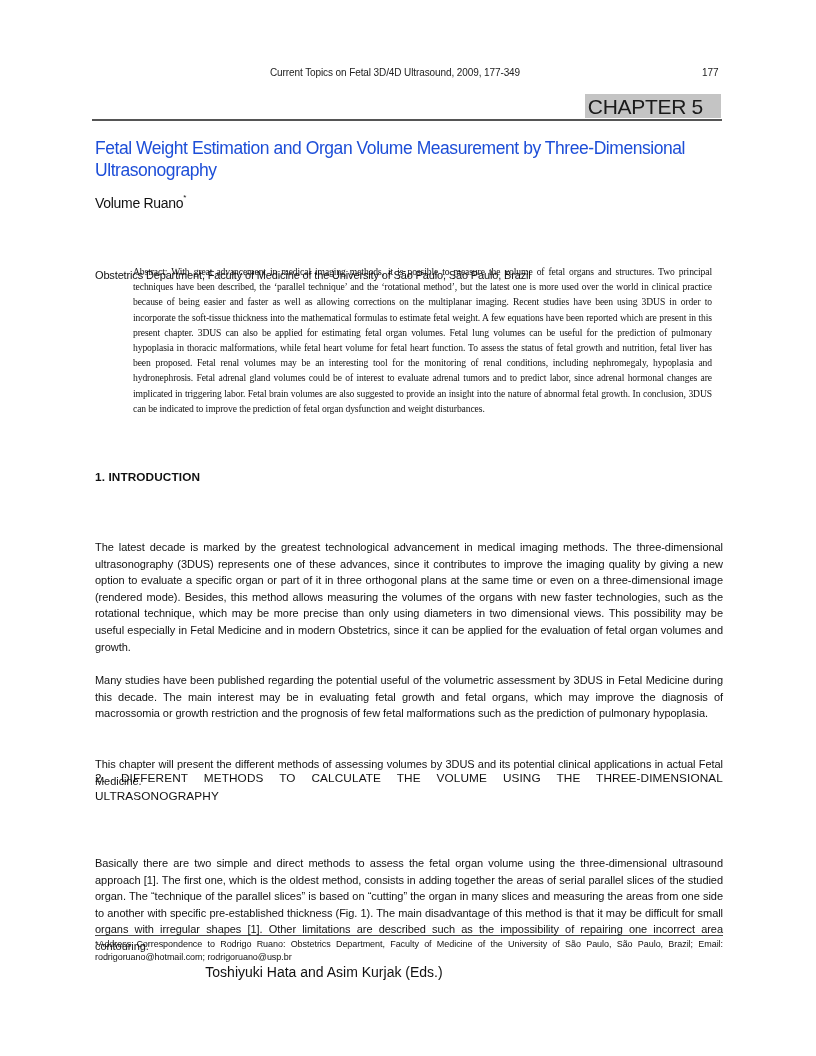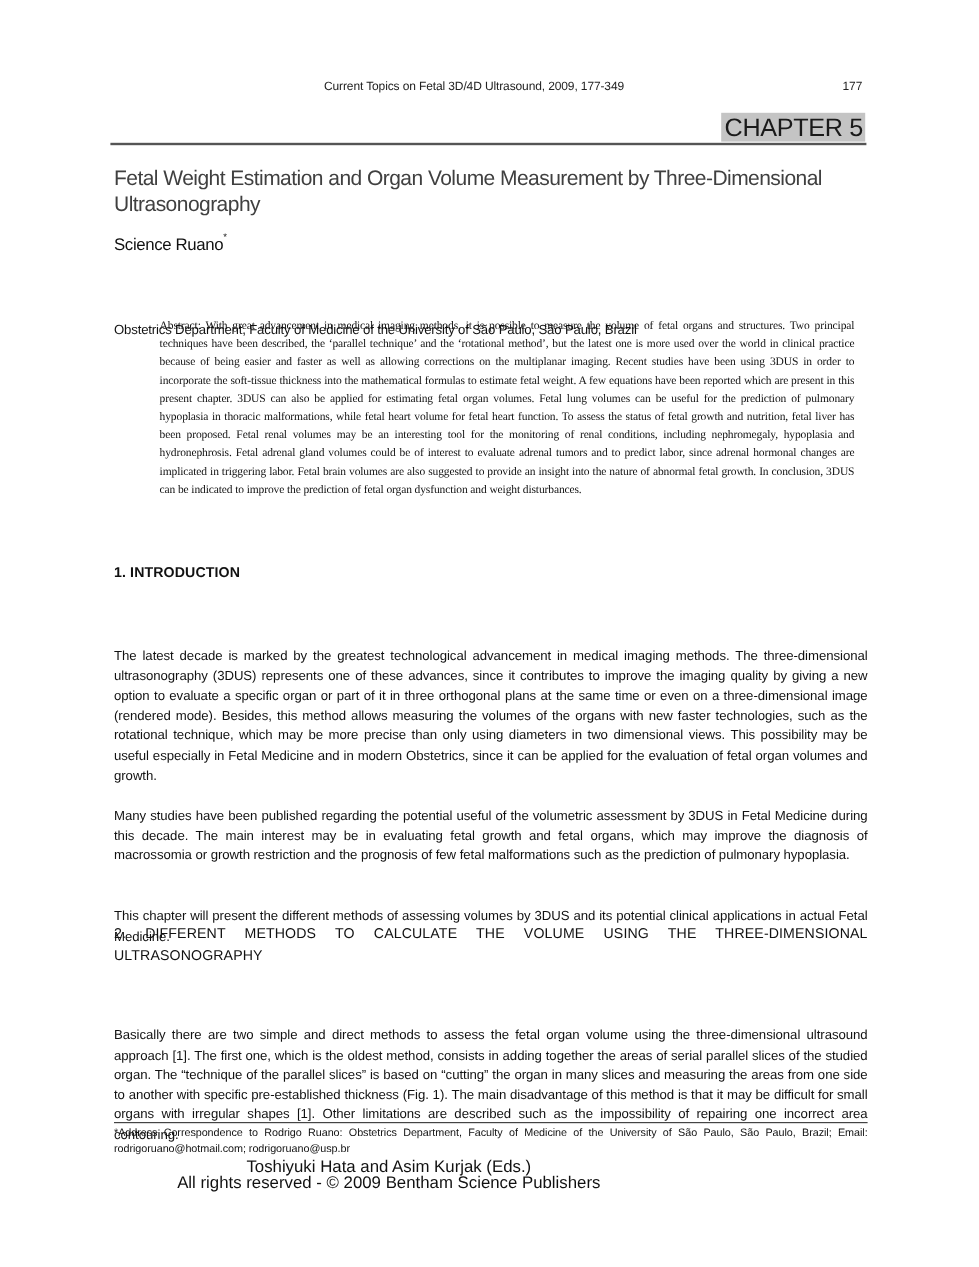--- a/index.html
+++ b/index.html
@@ -1,23 +1,23 @@
 <!DOCTYPE html>
 <html><head>
 <meta charset="utf-8">
 <style>
   html, body { margin: 0; padding: 0; background: #ffffff; }
   body { width: 816px; height: 1056px; position: relative; overflow: hidden; color: #111; font-family: "Liberation Sans", sans-serif; }
   .abs { position: absolute; }
   .running-head { top: 67px; left: 0; width: 816px; font-size: 10px; color: #222; }
   .running-head .journal { position: absolute; left: 270px; letter-spacing: -0.1px; }
   .running-head .pagenum { position: absolute; left: 702px; }
-  .chapter-banner { top: 94px; right: 95px; background: #c4c4c4; font-size: 21px; padding: 1px 2px 0 3px; color: #1a1a1a; line-height: 23px; letter-spacing: -0.3px; }
+  .chapter-banner { top: 94px; right: 95px; background: #c4c4c4; font-size: 21px; padding: 1px 18px 0 3px; color: #1a1a1a; line-height: 23px; letter-spacing: -0.3px; }
   .top-rule { top: 119px; left: 92px; width: 630px; height: 0; border-top: 2px solid #555; }
-  .title { top: 137px; left: 95px; width: 640px; font-size: 17.5px; line-height: 22px; color: #404040; letter-spacing: -0.45px; }
+  .title { top: 137px; left: 95px; width: 640px; font-size: 17.5px; line-height: 22px; color: #1d4ed8; letter-spacing: -0.45px; }
   .author { top: 195px; left: 95px; font-size: 14px; letter-spacing: -0.3px; }
   .author sup { font-size: 8px; vertical-align: top; position: relative; top: -2px; }
   .affil { top: 233px; left: 95px; font-size: 11px; letter-spacing: -0.15px; margin-top: 36px; }
   .abstract { top: 264px; left: 133px; width: 579px; font-size: 9.6px; line-height: 15.2px; text-align: justify; letter-spacing: -0.1px; font-family: Liberation Serif, serif; }
   .heading { left: 95px; width: 628px; font-size: 11.8px; line-height: 18px; letter-spacing: 0.1px; text-align: justify; }
   .para { left: 95px; width: 628px; font-size: 11px; line-height: 16.6px; text-align: justify; letter-spacing: -0.05px; margin-top: 36px; }
   .foot-rule { top: 935px; left: 95px; width: 628px; border-top: 1px solid #444; }
   .footnote { top: 938px; left: 95px; width: 628px; font-size: 9px; line-height: 12.5px; text-align: justify; letter-spacing: -0.05px; }
   .publisher { top: 966px; left: 0; width: 648px; text-align: center; font-size: 14px; line-height: 12.5px; }
 </style>
@@ -30,36 +30,35 @@
     <span class="journal">Current Topics on Fetal 3D/4D Ultrasound, 2009, 177-349</span>
     <span class="pagenum">177</span>
   </div>
 
   <div class="abs chapter-banner">CHAPTER 5</div>
   <div class="abs top-rule"></div>
 
   <div class="abs title">Fetal Weight Estimation and Organ Volume Measurement by Three-Dimensional Ultrasonography</div>
 
   <div class="abs author">
-    <span>Science Ruano</span><sup>*</sup>
+    <span>Volume Ruano</span><sup>*</sup>
   </div>
 
   <div class="abs affil">Obstetrics Department, Faculty of Medicine of the University of São Paulo, São Paulo, Brazil</div>
 
   <div class="abs abstract">Abstract: With great advancement in medical imaging methods, it is possible to measure the volume of fetal organs and structures. Two principal techniques have been described, the ‘parallel technique’ and the ‘rotational method’, but the latest one is more used over the world in clinical practice because of being easier and faster as well as allowing corrections on the multiplanar imaging. Recent studies have been using 3DUS in order to incorporate the soft-tissue thickness into the mathematical formulas to estimate fetal weight. A few equations have been reported which are present in this present chapter. 3DUS can also be applied for estimating fetal organ volumes. Fetal lung volumes can be useful for the prediction of pulmonary hypoplasia in thoracic malformations, while fetal heart volume for fetal heart function. To assess the status of fetal growth and nutrition, fetal liver has been proposed. Fetal renal volumes may be an interesting tool for the monitoring of renal conditions, including nephromegaly, hypoplasia and hydronephrosis. Fetal adrenal gland volumes could be of interest to evaluate adrenal tumors and to predict labor, since adrenal hormonal changes are implicated in triggering labor. Fetal brain volumes are also suggested to provide an insight into the nature of abnormal fetal growth. In conclusion, 3DUS can be indicated to improve the prediction of fetal organ dysfunction and weight disturbances.</div>
 
   <div class="abs heading" style="top:468px;font-weight:bold;">1. INTRODUCTION</div>
   <div class="abs para" style="top:503px;">The latest decade is marked by the greatest technological advancement in medical imaging methods. The three-dimensional ultrasonography (3DUS) represents one of these advances, since it contributes to improve the imaging quality by giving a new option to evaluate a specific organ or part of it in three orthogonal plans at the same time or even on a three-dimensional image (rendered mode). Besides, this method allows measuring the volumes of the organs with new faster technologies, such as the rotational technique, which may be more precise than only using diameters in two dimensional views. This possibility may be useful especially in Fetal Medicine and in modern Obstetrics, since it can be applied for the evaluation of fetal organ volumes and growth.</div>
   <div class="abs para" style="top:636px;">Many studies have been published regarding the potential useful of the volumetric assessment by 3DUS in Fetal Medicine during this decade. The main interest may be in evaluating fetal growth and fetal organs, which may improve the diagnosis of macrossomia or growth restriction and the prognosis of few fetal malformations such as the prediction of pulmonary hypoplasia.</div>
   <div class="abs para" style="top:720px;">This chapter will present the different methods of assessing volumes by 3DUS and its potential clinical applications in actual Fetal Medicine.</div>
 
   <div class="abs heading" style="top:769px;">2. DIFFERENT METHODS TO CALCULATE THE VOLUME USING THE THREE-DIMENSIONAL ULTRASONOGRAPHY</div>
   <div class="abs para" style="top:819px;">Basically there are two simple and direct methods to assess the fetal organ volume using the three-dimensional ultrasound approach [1]. The first one, which is the oldest method, consists in adding together the areas of serial parallel slices of the studied organ. The “technique of the parallel slices” is based on “cutting” the organ in many slices and measuring the areas from one side to another with specific pre-established thickness (Fig. 1). The main disadvantage of this method is that it may be difficult for small organs with irregular shapes [1]. Other limitations are described such as the impossibility of repairing one incorrect area contouring.</div>
 
   <div class="abs foot-rule"></div>
   <div class="abs footnote">*Address Correspondence to Rodrigo Ruano: Obstetrics Department, Faculty of Medicine of the University of São Paulo, São Paulo, Brazil; Email: rodrigoruano@hotmail.com; rodrigoruano@usp.br</div>
 
   <div class="abs publisher">
     <div>Toshiyuki Hata and Asim Kurjak (Eds.)</div>
-    <div>All rights reserved - © 2009 Bentham Science Publishers</div>
   </div>
 
 </div>
 
 </body></html>

